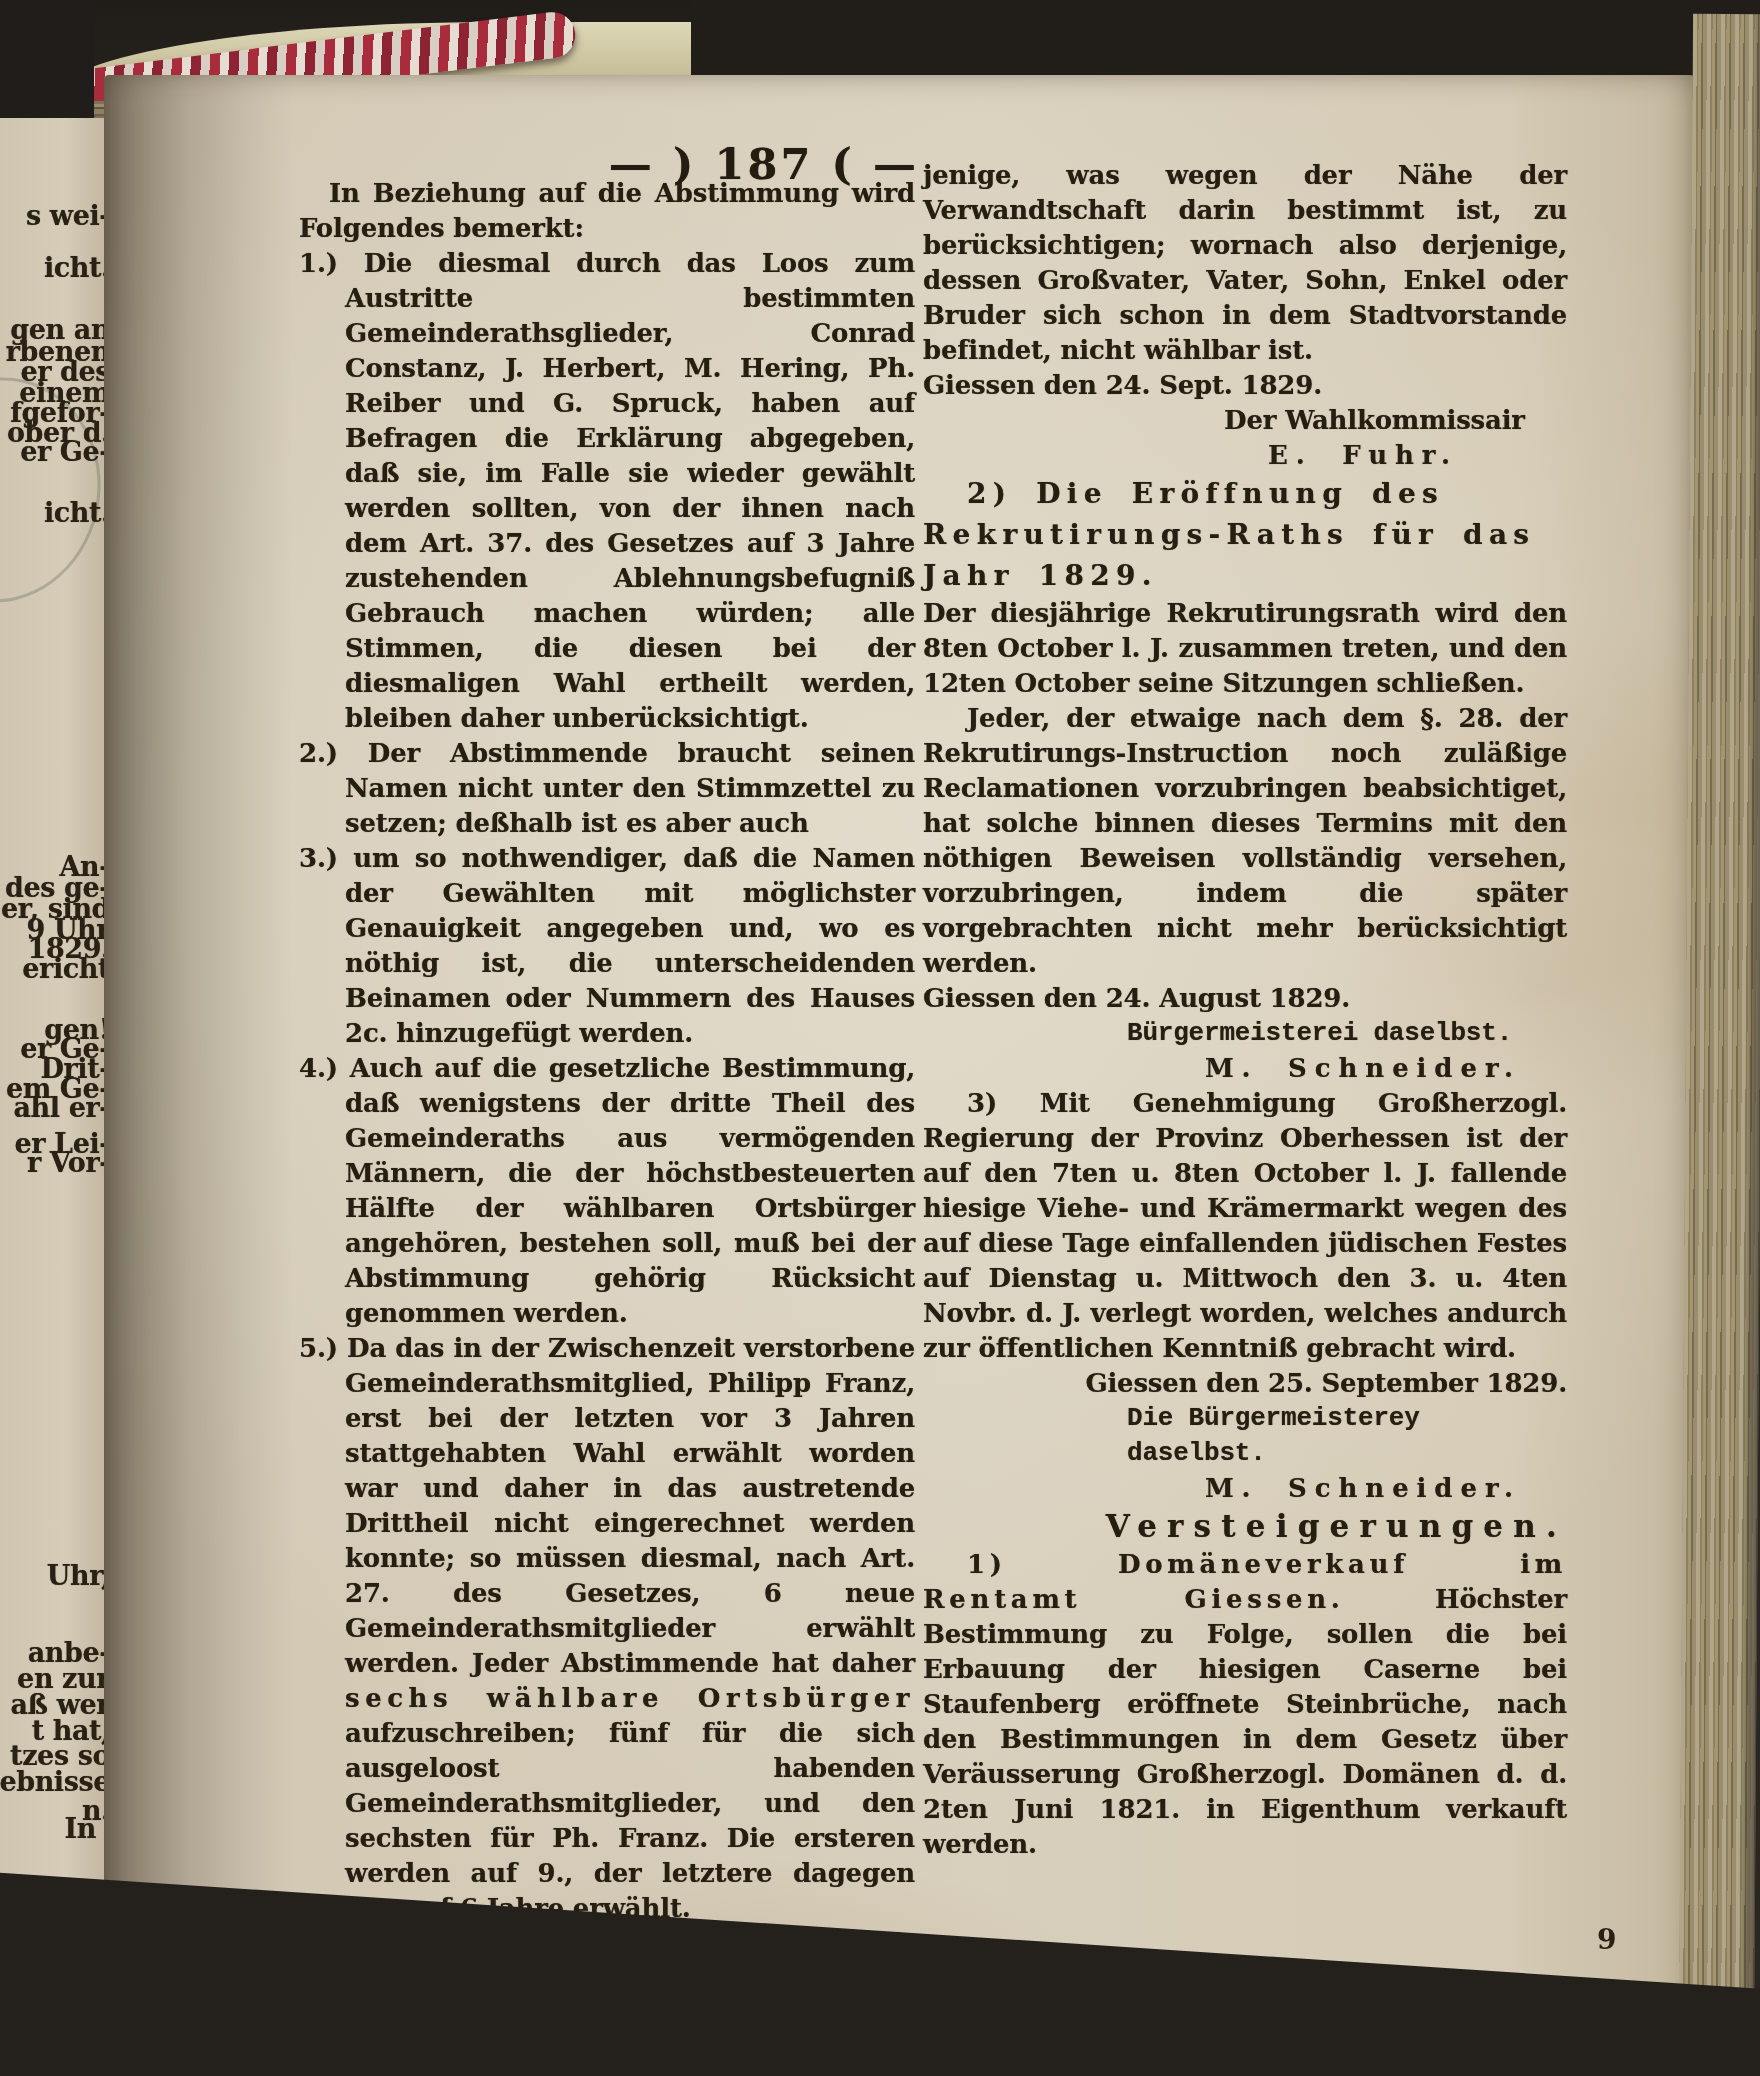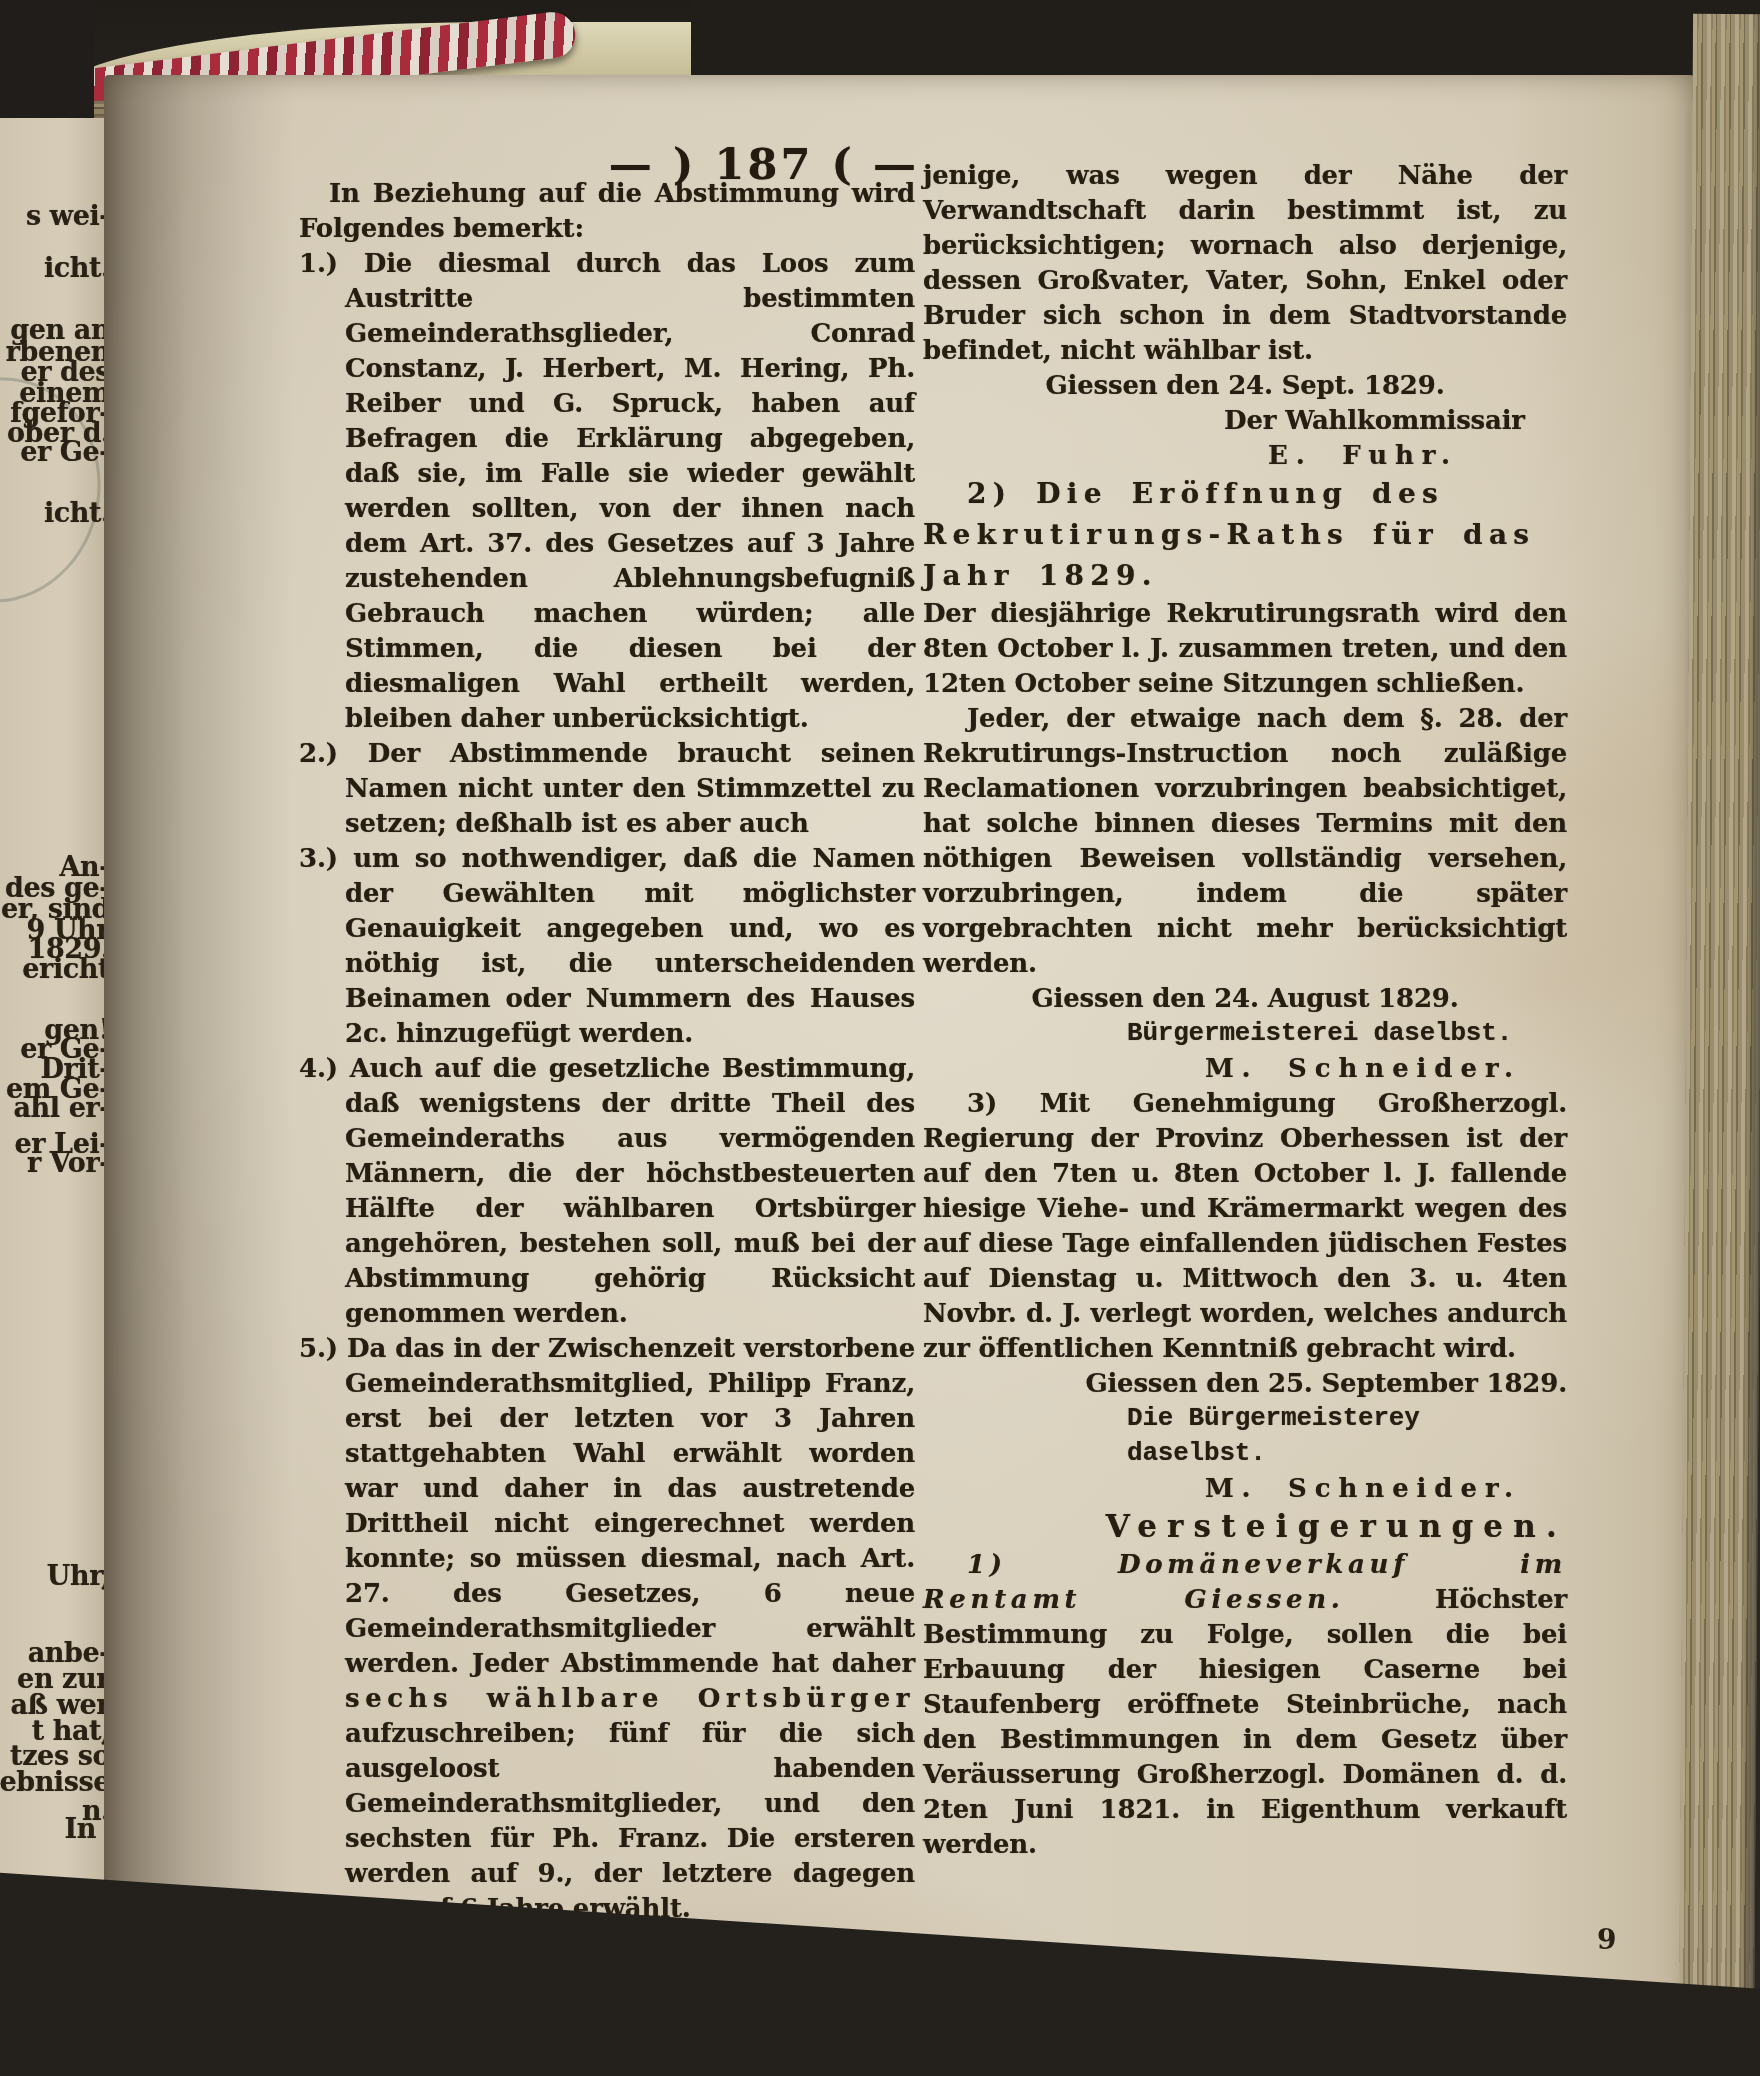--- a/index.html
+++ b/index.html
@@ -51,32 +51,32 @@
   .col{position:absolute;font-size:26px;font-weight:700;color:#261e11;line-height:35px;
     letter-spacing:-0.2px;text-align:justify;
     text-shadow:0 0 0.8px rgba(42,32,20,.6);}
   .col-left{left:195px;top:101px;width:616px;}
   .col-right{left:819px;top:83px;width:644px;}
   .col p{margin:0;}
   .intro{text-indent:30px;}
   .item{padding-left:46px;text-indent:-46px;}
   .sperr{letter-spacing:5.5px;word-spacing:9.4px;margin-top:36px;}
   .cont{}
-  .dateline{text-align:center;margin-top:1.6px;}
+  .dateline{text-align:left;margin-top:1.6px;}
   .dateline-ind{text-align:right;text-indent:46px;}
   .sig-role{text-align:center;padding-left:259px;}
   .sig-name{text-align:center;padding-left:236px;letter-spacing:7.9px;word-spacing:12.6px;}
   .sig-org{text-align:left;padding-left:204px;font-family:Liberation Mono, monospace;}
   .sec-head{font-size:28px;line-height:41px;letter-spacing:6.3px;word-spacing:7.9px;
     text-indent:44px;text-align:left;margin-top:46px;}
   .sec2-body{}
   .indent{text-indent:44px;}
   .versteig{font-size:31px;line-height:41px;letter-spacing:10.2px;word-spacing:6.3px;
     text-align:right;margin-top:42px;margin-bottom:4.7px;}
-  .item-lead{letter-spacing:4.7px;word-spacing:7.9px;font-style:italic;}
+  .item-lead{letter-spacing:4.7px;word-spacing:7.9px;}
   .page-num{position:absolute;left:1493px;top:1848px;font-size:28px;font-weight:700;color:#2a2115;}
   
   .fore-edge{position:absolute;left:1686px;top:14px;width:75px;height:2035px;
     background:
       linear-gradient(90deg,rgba(0,0,0,0) 0%,rgba(0,0,0,0) 78%,rgba(25,20,15,.55) 100%),
       repeating-linear-gradient(to right,#b2a689 0 3.9px,#8c7f63 3.9px 5.5px,#a3966f 5.5px 8.6px,#756a52 8.6px 10.2px,#9a8d6e 10.2px 14px);
     transform:rotate(0.4deg);}
   
   .bg-bottom{position:absolute;left:0;top:1845px;width:1761px;height:232px;background:#24201c;
     clip-path:polygon(0 12%,100% 62%,100% 100%,0 100%);}

